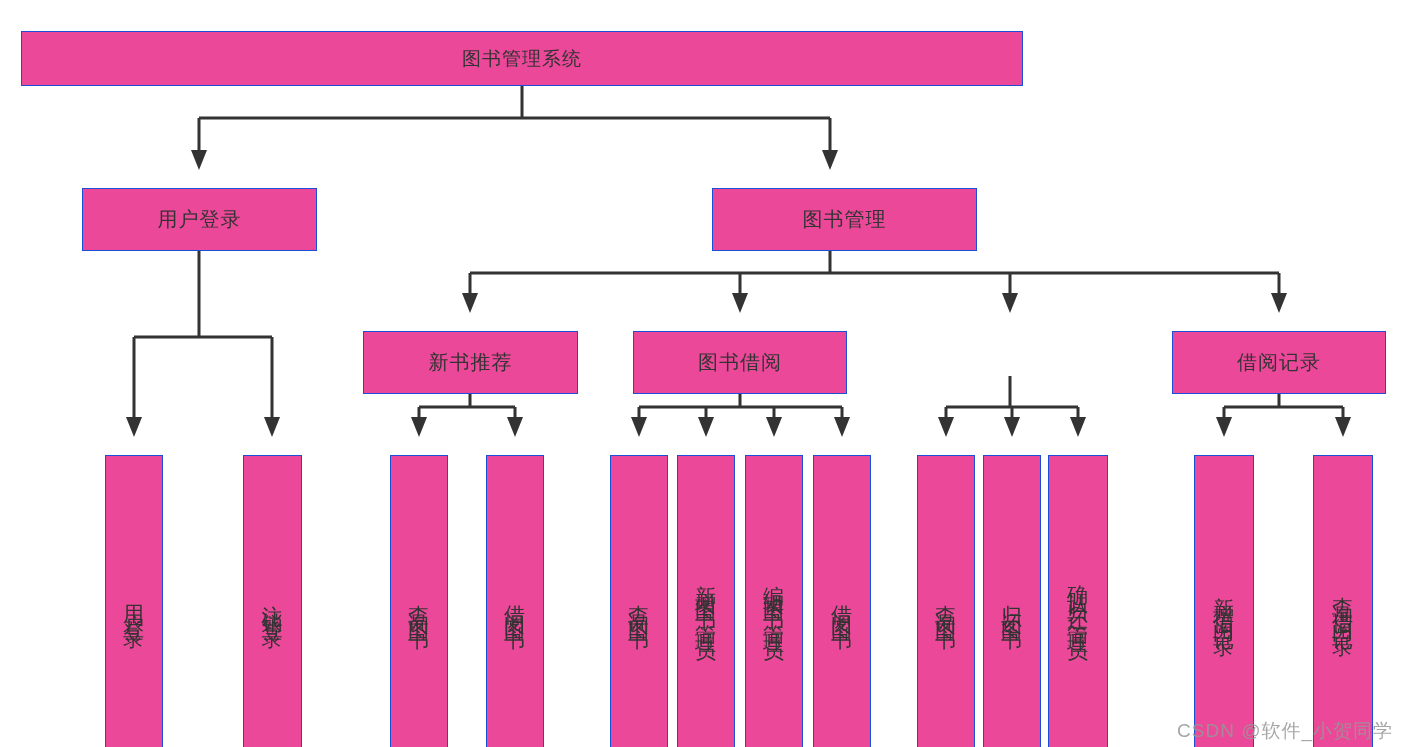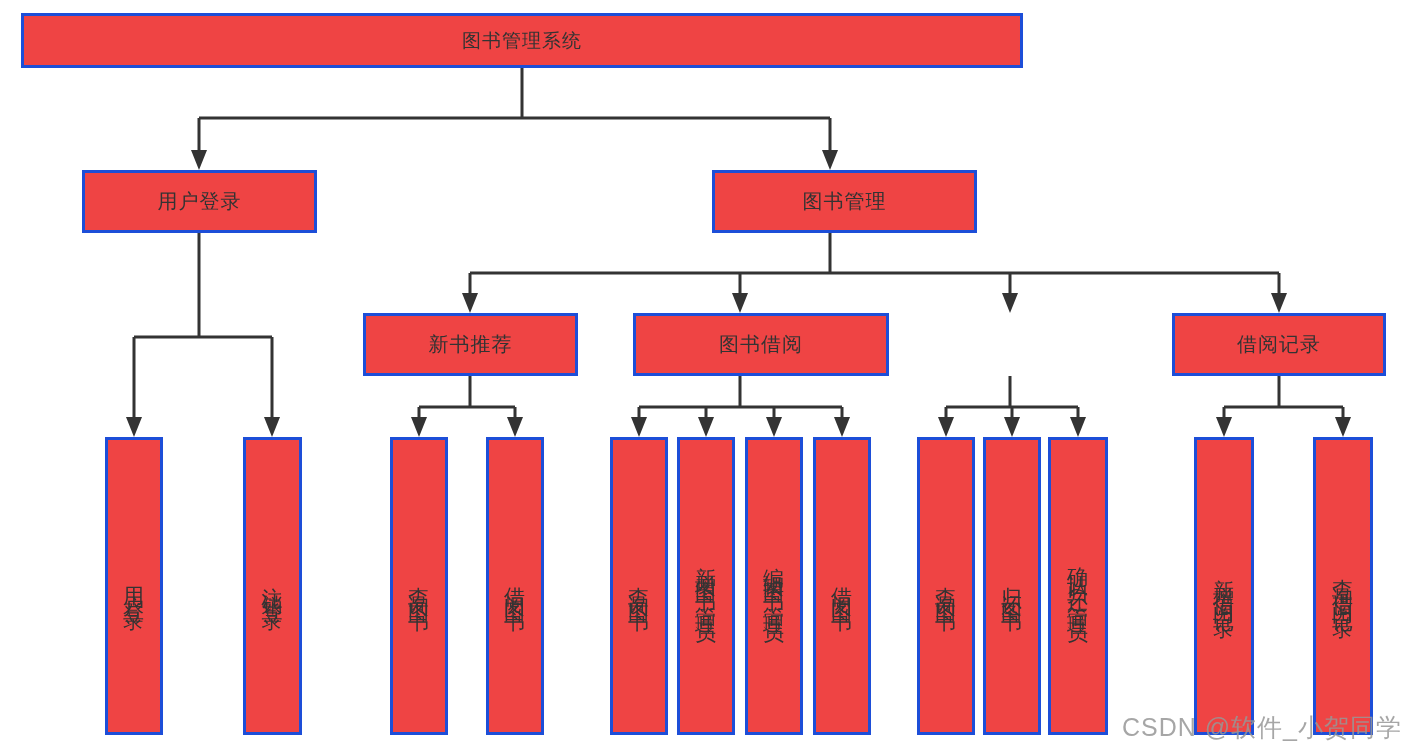--- a/index.html
+++ b/index.html
@@ -8,34 +8,35 @@
     position: relative;
     width: 1405px;
     height: 747px;
     background: #ffffff;
     overflow: hidden;
   }
   #wires { position: absolute; left: 0; top: 0; z-index: 1; }
   .box {
     position: absolute;
     box-sizing: border-box;
-    background: #ef4444;
-    border: 3px solid #1d4ed8;
+    background: #ec4899;
+    border: 1px solid #1d4ed8;
     display: flex;
     align-items: center;
     justify-content: center;
     color: #333333;
     z-index: 2;
+    margin-top: 18px;
   }
   .hnode { font-size: 20px; letter-spacing: 1px; }
   #n-root { left: 21px;  top: 13px;  width: 1002px; height: 55px; font-size: 19px; }
   #n-user-login { left: 82px;  top: 170px; width: 235px; height: 63px; }
   #n-book-mgmt { left: 712px; top: 170px; width: 265px; height: 63px; }
   #n-new-rec   { left: 363px; top: 313px; width: 215px; height: 63px; text-align: right; }
-  #n-borrow    { left: 633px; top: 313px; width: 256px; height: 63px; }
+  #n-borrow    { left: 633px; top: 313px; width: 214px; height: 63px; }
   #n-current   { left: 903px; top: 313px; width: 214px; height: 63px; }
   #n-records   { left: 1172px; top: 313px; width: 214px; height: 63px; }
   .vnode { width: 58px; height: 298px; top: 437px; }
   .vnode .vtext {
     writing-mode: vertical-rl;
     text-orientation: mixed;
     font-size: 21px;
     line-height: 1;
     letter-spacing: 8px;
     white-space: nowrap;
@@ -48,23 +49,23 @@
   #n-b2 { left: 677px; }
   #n-b3 { left: 745px; }
   #n-b4 { left: 813px; }
   #n-c1 { left: 917px; }
   #n-c2 { left: 983px; }
   #n-c3 { left: 1048px; width: 60px; }
   #n-d1 { left: 1194px; width: 60px; }
   #n-d2 { left: 1313px; width: 60px; }
   #watermark {
     position: absolute;
-    right: 3px;
+    right: 12px;
     bottom: 3px;
-    font-size: 25px;
+    font-size: 19px;
     color: rgba(150, 150, 150, 0.85);
     white-space: nowrap;
     z-index: 5;
     letter-spacing: 1px;
   }
 </style>
 </head>
 <body>
 
 <div id="stage">

